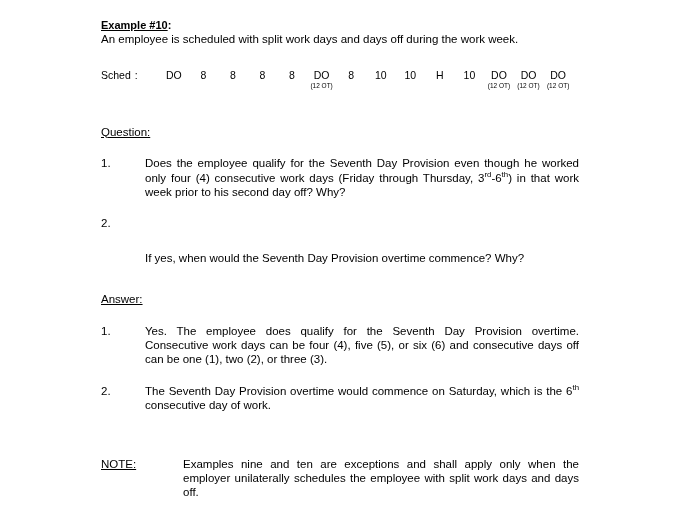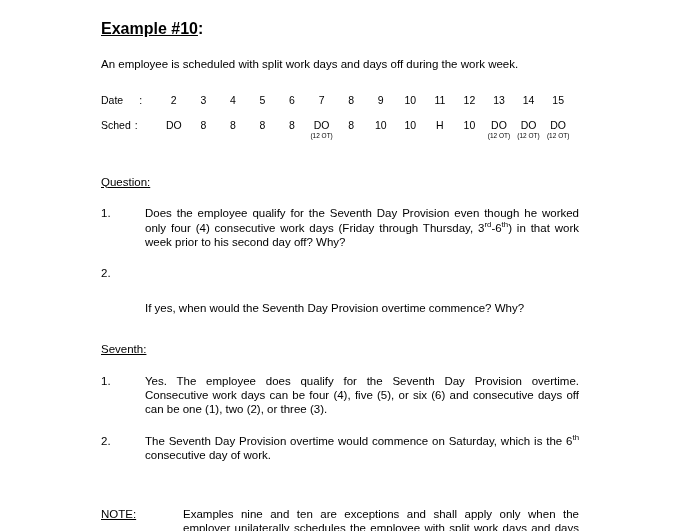--- a/index.html
+++ b/index.html
@@ -17,30 +17,29 @@
   }
   .page {
     position: absolute;
     left: 101px;
     top: 0;
     width: 478px;
   }
 
   
   .doc-title {
-    font-size: 16px;
+    font-size: 11px;
     font-weight: bold;
     margin-top: 19px;
     line-height: 1.2;
   }
   .doc-title .u { text-decoration: underline; }
 
   .intro {
     font-size: 11.5px;
-    margin-top: 19px;
     line-height: 1.25;
   }
 
   .section-head {
     font-size: 11.5px;
     text-decoration: underline;
     margin-top: 27px;
     line-height: 1.2;
   }
 
@@ -122,37 +121,20 @@
 <body>
 
 <div class="page">
 
   <div class="doc-title"><span class="u">Example #10</span><span>:</span></div>
 
   <div class="intro">An employee is scheduled with split work days and days off during the work week.</div>
 
   <table class="sched-table">
     <tbody>
-      <tr class="row-date">
-        <td class="row-label"><span>Date</span><span class="colon-tab"></span><span>:</span></td>
-        <td>2</td>
-        <td>3</td>
-        <td>4</td>
-        <td>5</td>
-        <td>6</td>
-        <td>7</td>
-        <td>8</td>
-        <td>9</td>
-        <td>10</td>
-        <td>11</td>
-        <td>12</td>
-        <td>13</td>
-        <td>14</td>
-        <td>15</td>
-      </tr>
       <tr class="row-sched">
         <td class="row-label tight"><span>Sched</span><span class="colon-tab"></span><span>:</span></td>
         <td><span>DO</span><span class="ot-note"></span></td>
         <td><span>8</span><span class="ot-note"></span></td>
         <td><span>8</span><span class="ot-note"></span></td>
         <td><span>8</span><span class="ot-note"></span></td>
         <td><span>8</span><span class="ot-note"></span></td>
         <td><span>DO</span><span class="ot-note">(12 OT)</span></td>
         <td><span>8</span><span class="ot-note"></span></td>
         <td><span>10</span><span class="ot-note"></span></td>
@@ -171,21 +153,21 @@
   <div class="item">
     <div class="item-num">1.</div>
     <div class="item-body"><span>Does the employee qualify for the Seventh Day Provision even though he worked only four (4) consecutive work days (Friday through Thursday, 3</span><sup>rd</sup><span>-6</span><sup>th</sup><span>) in that work week prior to his second day off?  Why?</span></div>
   </div>
 
   <div class="item">
     <div class="item-num">2.</div>
     <div class="item-body no-justify">If yes, when would the Seventh Day Provision overtime commence?  Why?</div>
   </div>
 
-  <div class="section-head">Seventh:</div>
+  <div class="section-head">Answer:</div>
 
   <div class="item">
     <div class="item-num">1.</div>
     <div class="item-body">Yes.  The employee does qualify for the Seventh Day Provision overtime.  Consecutive work days can be four (4), five (5), or six (6) and consecutive days off can be one (1), two (2), or three (3).</div>
   </div>
 
   <div class="item">
     <div class="item-num">2.</div>
     <div class="item-body"><span>The Seventh Day Provision overtime would commence on Saturday, which is the 6</span><sup>th</sup><span> consecutive day of work.</span></div>
   </div>

